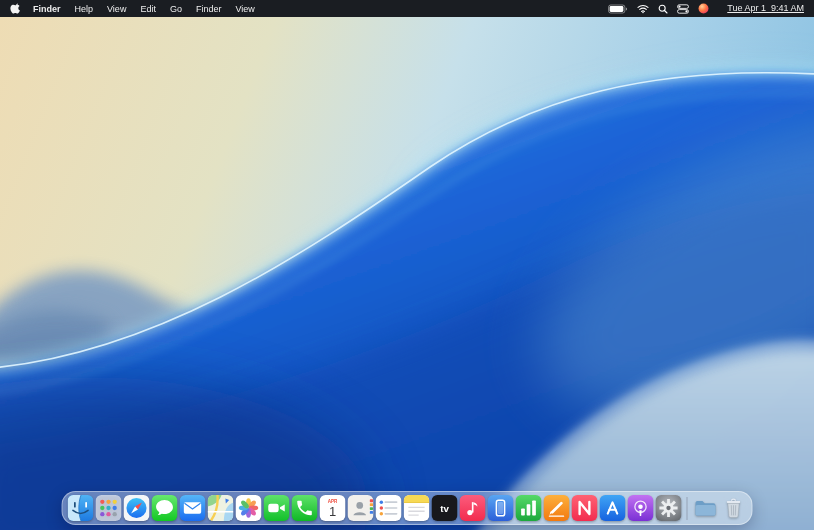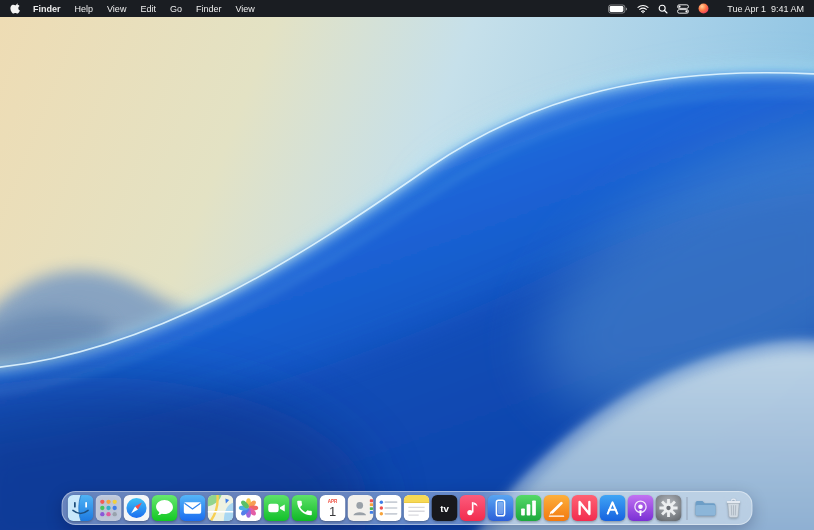--- a/index.html
+++ b/index.html
@@ -12,21 +12,21 @@
     position:absolute;top:0;left:0;right:0;height:17px;z-index:20;
     background:rgba(16,16,19,0.93);
     display:flex;align-items:center;padding:0 10px;
     color:rgba(255,255,255,0.92);font-size:9px;
   }
   .apple-menu{display:flex;align-items:center;padding:0 6px 0 0;}
   .apple-menu svg{display:block;}
   .menu-items{display:flex;align-items:center;}
   .menu-item{padding:0 7px;white-space:nowrap;}
   .menu-item.bold{font-weight:bold;}
-  .mb-right{margin-left:auto;display:flex;align-items:flex-end;gap:16px;}
+  .mb-right{margin-left:auto;display:flex;align-items:flex-start;gap:16px;text-decoration:underline;}
   .status-icon{display:flex;align-items:center;}
   .status-icon svg{display:block;}
   .clock{font-size:9px;white-space:pre;padding-left:2px;}
   
   .desktop{position:absolute;left:0;right:0;top:17px;bottom:0;}
   .wallpaper{width:100%;height:100%;display:block;}
   
   .dock{
     position:absolute;left:50%;bottom:5px;transform:translateX(-50%);z-index:10;
     display:flex;align-items:center;gap:2px;padding:3px 5px;

